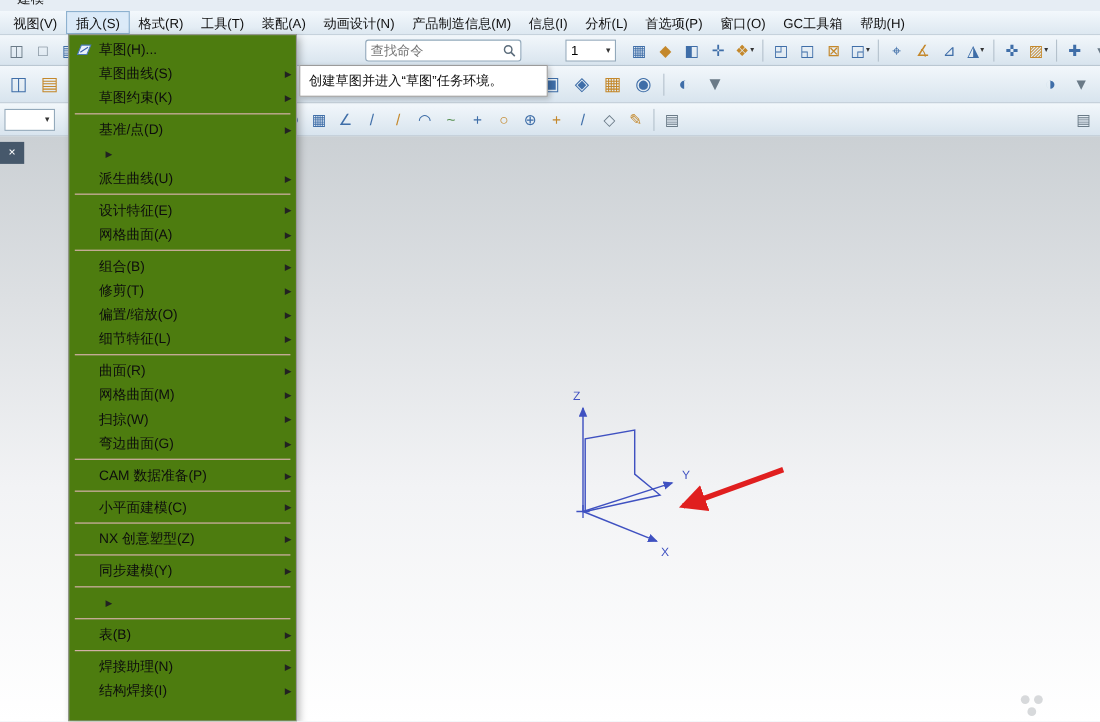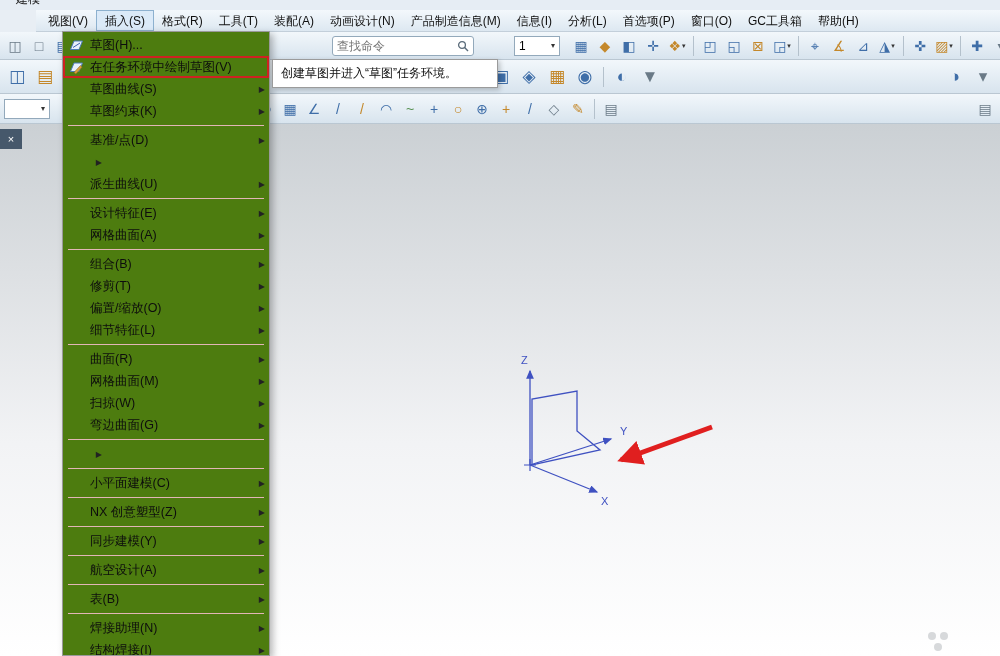--- a/index.html
+++ b/index.html
@@ -5,21 +5,21 @@
   * { margin:0; padding:0; box-sizing:border-box; }
   html,body { width:1000px; height:656px; overflow:hidden; }
   body { font-family:"Liberation Sans","DejaVu Sans",sans-serif; font-size:12px; background:#fff; }
   #app { position:relative; width:1000px; height:656px; overflow:hidden; background:#e8eef4; }
 
   
   .title-strip { height:10px; background:#e6edf4; overflow:hidden; padding-left:16px; }
   .title-strip span { display:block; margin-top:-9px; font-size:12px; color:#222; }
 
   
-  .menubar { height:22px; background:linear-gradient(#f3f8fc,#dde8f1); display:flex; align-items:stretch; padding-left:4px; border-bottom:1px solid #c3cfda;margin-left:36px; }
+  .menubar { height:22px; background:linear-gradient(#f3f8fc,#dde8f1); display:flex; align-items:stretch; padding-left:4px; border-bottom:1px solid #c3cfda; }
   .mb-item { padding:0 8px; line-height:22px; color:#101010; cursor:default; white-space:nowrap; }
   .mb-item.active { background:#dbeaf8; border:1px solid #8db1cf; line-height:20px; }
 
   
   .toolbar { display:flex; align-items:center; background:linear-gradient(#f2f7fb,#d8e4ee); border-bottom:1px solid #bac7d2; padding:0 4px; }
   .tb-row1 { height:28px; gap:2px; }
   .tb-row2 { height:34px; gap:3px; }
   .tb-row3 { height:30px; gap:2px; }
   .icon-strip { display:flex; align-items:center; gap:2px; }
   .row1-left { width:320px; overflow:hidden; flex:0 0 320px; }
@@ -237,30 +237,20 @@
       <div class="ins-item">
         <span class="ins-icon">
           <svg width="15" height="15" viewBox="0 0 15 15">
             <path d="M1.5 11.5 L5 3 L13.5 3 L10 11.5 Z" fill="#e8f1fa" stroke="#4a7ab5" stroke-width="1"></path>
             <path d="M4 9.5 L11 5" stroke="#3a5fae" stroke-width="1"></path>
           </svg>
         </span>
         <span class="ins-label">草图(H)...</span>
         <span class="ins-arrow"></span>
       </div>
-      <div class="ins-item highlighted">
-        <span class="ins-icon">
-          <svg width="15" height="15" viewBox="0 0 15 15">
-            <path d="M1.5 11.5 L5 3 L13.5 3 L10 11.5 Z" fill="#e8f1fa" stroke="#4a7ab5" stroke-width="1"></path>
-            <path d="M5 12.5 L11.5 5.5 L13.2 7 L6.8 14 Z" fill="#d9a23a" stroke="#8a6420" stroke-width="0.6"></path>
-          </svg>
-        </span>
-        <span class="ins-label">在任务环境中绘制草图(V)</span>
-        <span class="ins-arrow"></span>
-      </div>
       <div class="ins-item">
         <span class="ins-icon"></span>
         <span class="ins-label">草图曲线(S)</span>
         <span class="ins-arrow">▶</span>
       </div>
       <div class="ins-item">
         <span class="ins-icon"></span>
         <span class="ins-label">草图约束(K)</span>
         <span class="ins-arrow">▶</span>
       </div>
@@ -328,20 +318,21 @@
         <span class="ins-arrow">▶</span>
       </div>
       <div class="ins-item">
         <span class="ins-icon"></span>
         <span class="ins-label">弯边曲面(G)</span>
         <span class="ins-arrow">▶</span>
       </div>
       <div class="menu-sep"></div>
       <div class="ins-item">
         <span class="ins-icon"></span>
+        <span class="ins-label">CAM 数据准备(P)</span>
         <span class="ins-arrow">▶</span>
       </div>
       <div class="menu-sep"></div>
       <div class="ins-item">
         <span class="ins-icon"></span>
         <span class="ins-label">小平面建模(C)</span>
         <span class="ins-arrow">▶</span>
       </div>
       <div class="menu-sep"></div>
       <div class="ins-item">
@@ -351,21 +342,20 @@
       </div>
       <div class="menu-sep"></div>
       <div class="ins-item">
         <span class="ins-icon"></span>
         <span class="ins-label">同步建模(Y)</span>
         <span class="ins-arrow">▶</span>
       </div>
       <div class="menu-sep"></div>
       <div class="ins-item">
         <span class="ins-icon"></span>
-        <span class="ins-label">航空设计(A)</span>
         <span class="ins-arrow">▶</span>
       </div>
       <div class="menu-sep"></div>
       <div class="ins-item">
         <span class="ins-icon"></span>
         <span class="ins-label">表(B)</span>
         <span class="ins-arrow">▶</span>
       </div>
       <div class="menu-sep"></div>
       <div class="ins-item">

